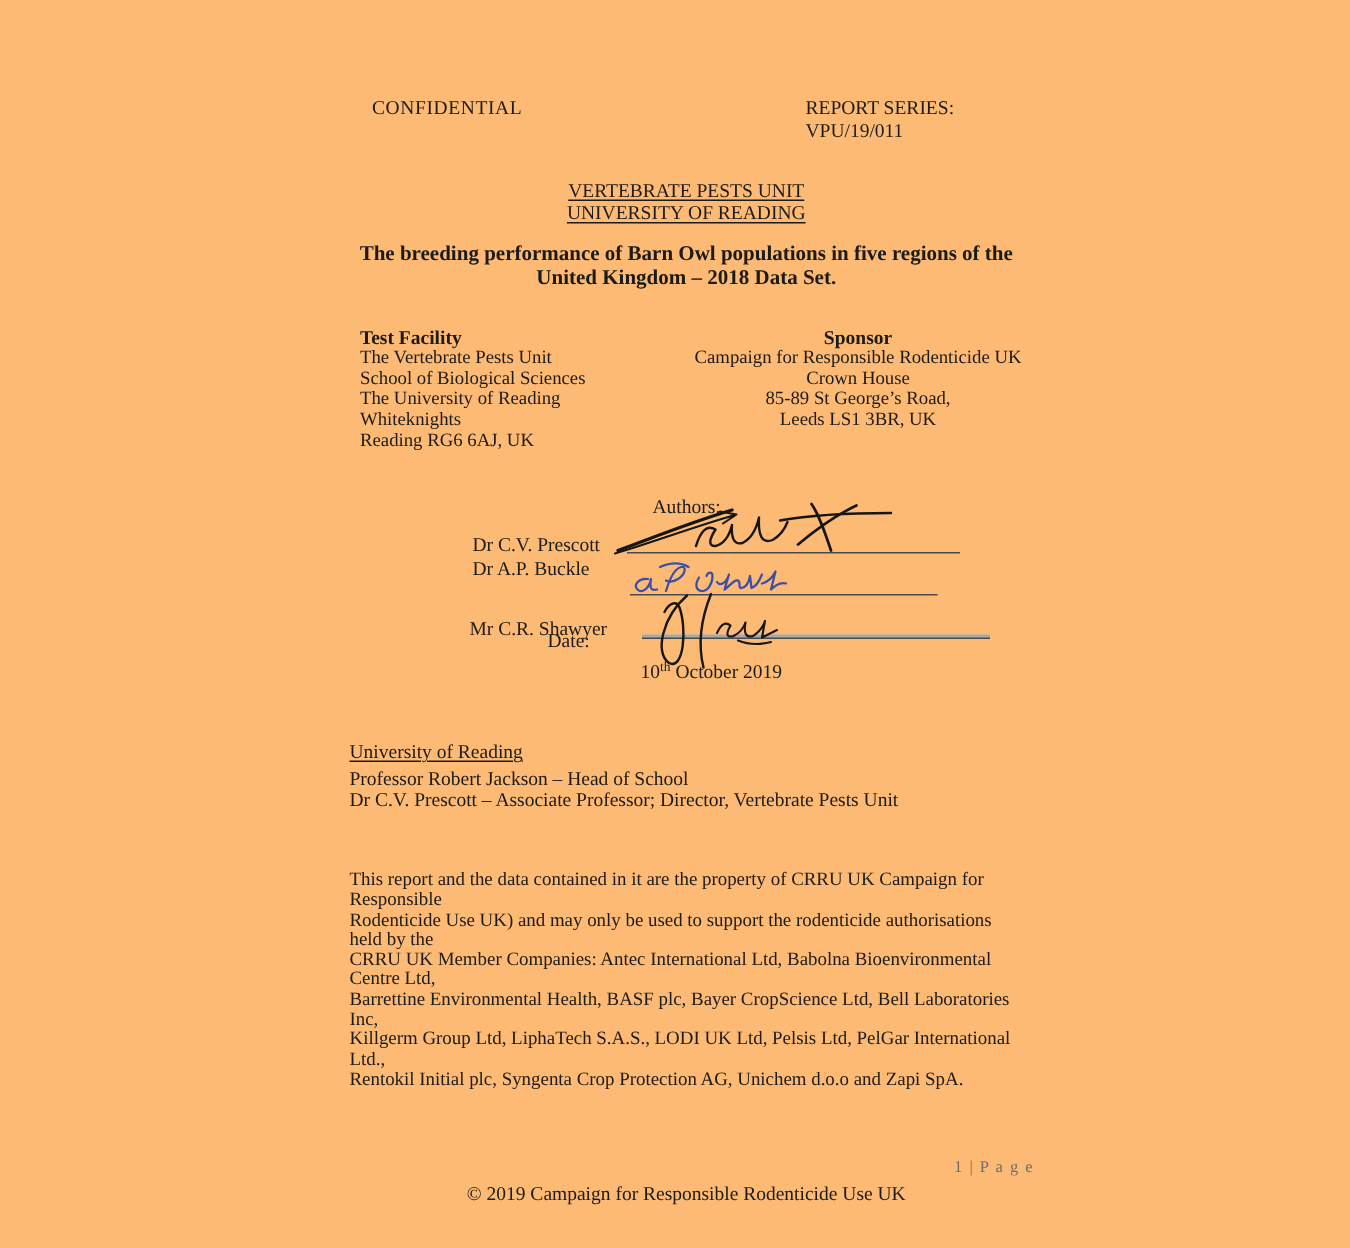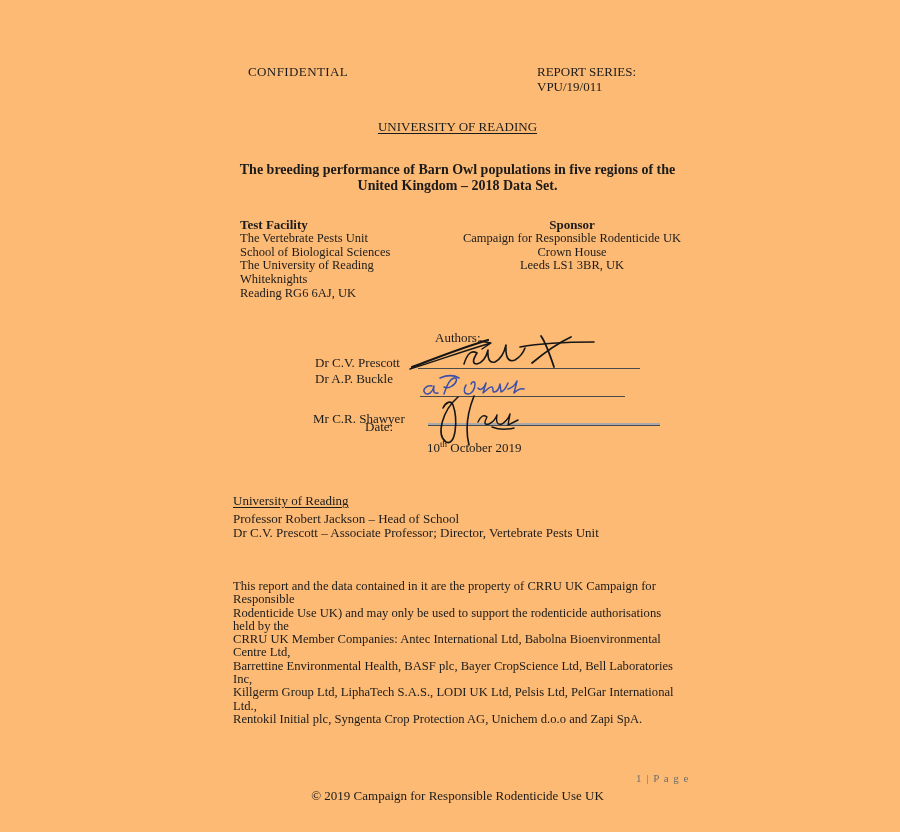--- a/index.html
+++ b/index.html
@@ -89,20 +89,21 @@
 
 <div class="page">
 
   <div class="abs confidential">CONFIDENTIAL</div>
   <div class="abs report-series">
     <div>REPORT SERIES:</div>
     <div>VPU/19/011</div>
   </div>
 
   <div class="abs center-col org-block">
+    <div class="u">VERTEBRATE PESTS UNIT</div>
     <div class="u">UNIVERSITY OF READING</div>
   </div>
 
   <div class="abs center-col title-block">
     <div>The breeding performance of Barn Owl populations in five regions of the</div>
     <div>United Kingdom – 2018 Data Set.</div>
   </div>
 
   <div class="abs facility-block">
     <div class="blk-heading">Test Facility</div>
@@ -110,20 +111,21 @@
     <div>School of Biological Sciences</div>
     <div>The University of Reading</div>
     <div>Whiteknights</div>
     <div>Reading RG6 6AJ, UK</div>
   </div>
 
   <div class="abs sponsor-block">
     <div class="blk-heading">Sponsor</div>
     <div>Campaign for Responsible Rodenticide UK</div>
     <div>Crown House</div>
+    <div>85-89 St George’s Road,</div>
     <div>Leeds LS1 3BR, UK</div>
   </div>
 
   <div class="abs authors-heading">Authors:</div>
 
   <div class="abs author-name" style="left:315px; top:355px;">Dr C.V. Prescott</div>
   <div class="abs sig-line" style="left:418px; top:368px; width:222px;"></div>
   <svg class="sig-svg" style="left:408px; top:333px;" width="190" height="38" viewBox="0 0 190 38">
     <path class="sig-black" stroke-width="2.2" d="M4,34 C26,26 50,16 80,7"></path>
     <path class="sig-black" stroke-width="1.4" d="M2,36 C26,29 52,19 83,10 L72,8 M83,10 L74,16"></path>

